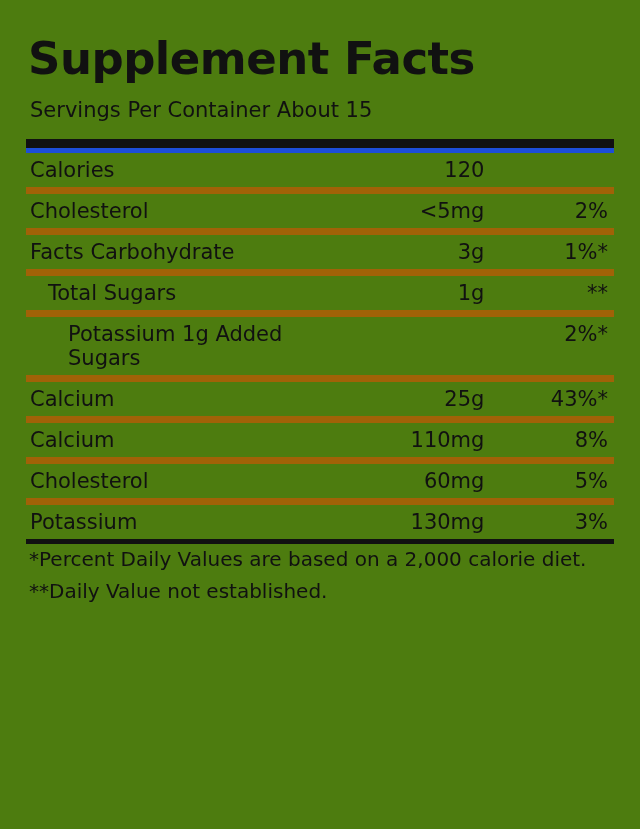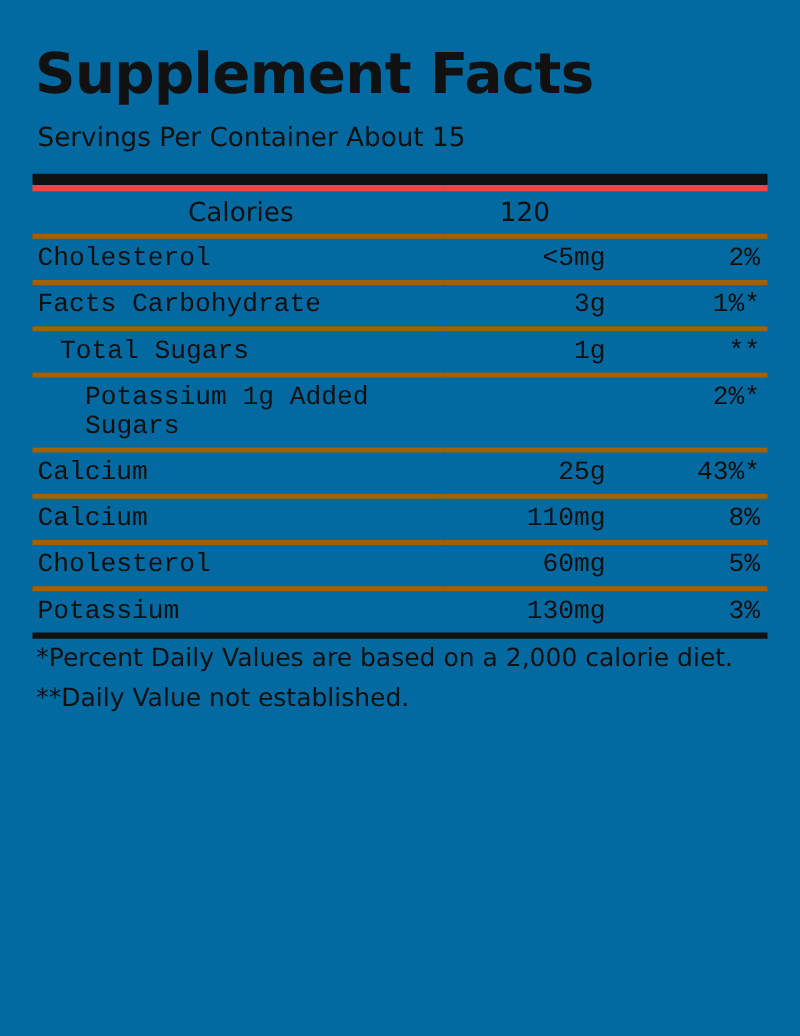--- a/index.html
+++ b/index.html
@@ -13,21 +13,21 @@
     font-family: "DejaVu Sans", sans-serif;
     color: #111111;
     overflow: hidden;
   }
   .panel {
     position: absolute;
     left: 0;
     top: 0;
     width: 640px;
     height: 829px;
-    background: #0369a1;
+    background: #4d7c0f;
     box-sizing: border-box;
   }
   .inner {
     position: absolute;
     left: 26px;
     top: 36px;
     width: 588px;
   }
   .title {
     font-size: 45px;
@@ -79,26 +79,24 @@
     padding-right: 12px !important;
   }
   .col-dv {
     text-align: right;
     width: 20%;
     padding-right: 6px !important;
   }
   .indent1 .col-name { padding-left: 22px !important; }
   .indent2 .col-name { padding-left: 42px !important; }
   .row-sep td {
-    border-top: 4px solid #a16207;
-    font-family: Liberation Mono, monospace;
+    border-top: 7px solid #a16207;
   }
   .row-thick td {
-    border-top: 5px solid #ef4444;
-    text-align: center;
+    border-top: 5px solid #1d4ed8;
   }
   .footnotes {
     font-size: 20px;
     line-height: 1.5;
     margin-left: 3px;
     color: #111111;
   }
   .corner-mark {
     position: absolute;
     left: 18px;

